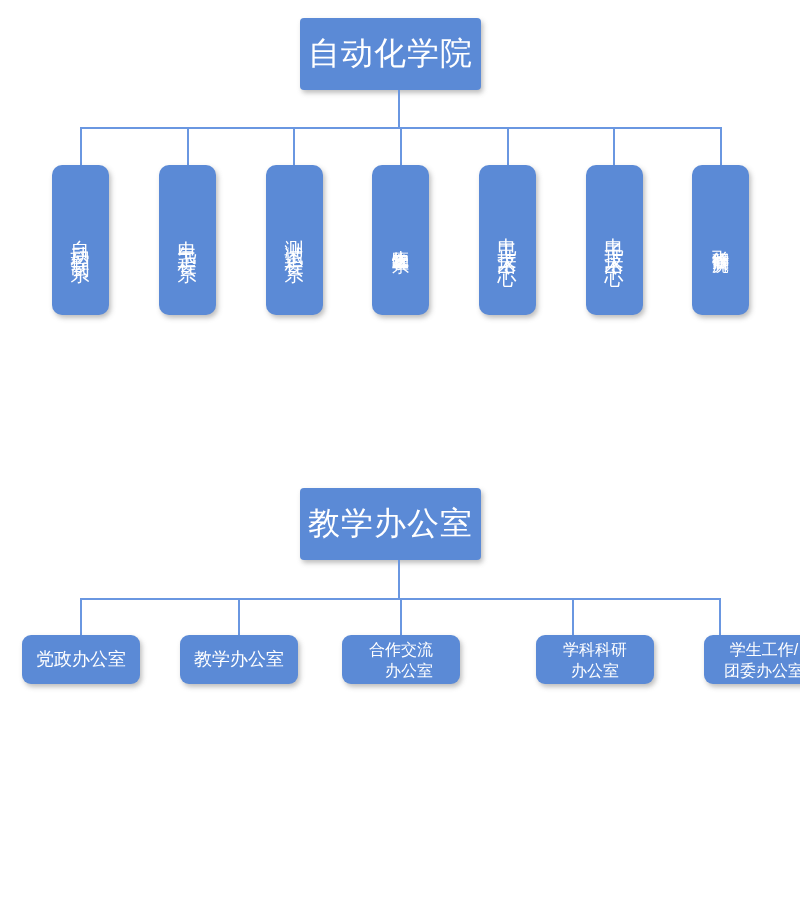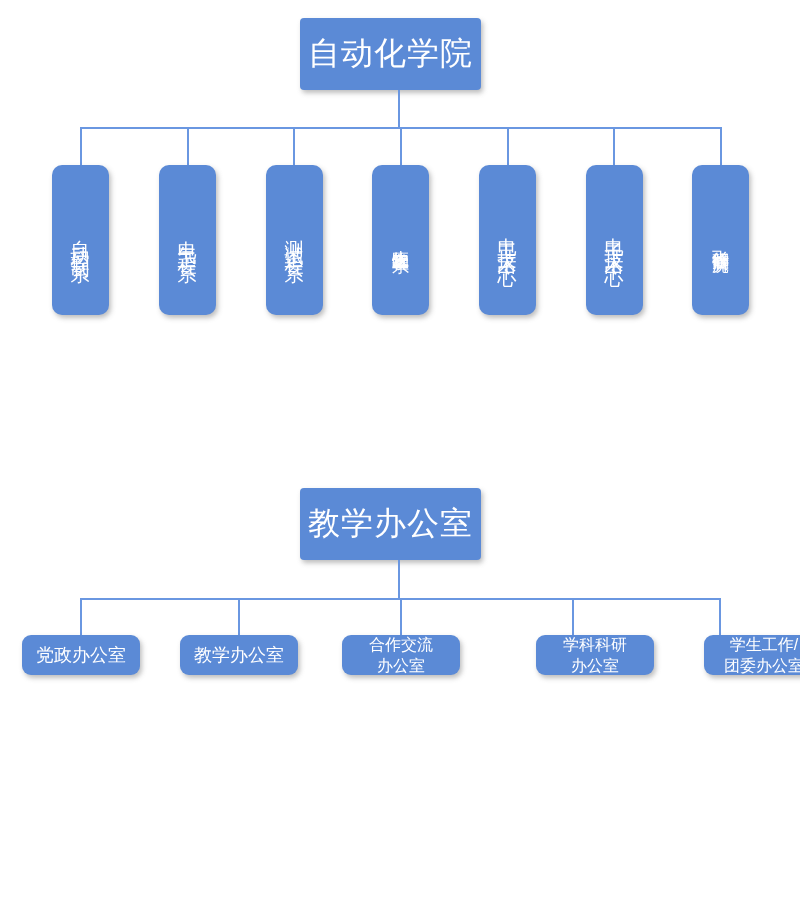--- a/index.html
+++ b/index.html
@@ -43,21 +43,21 @@
     text-orientation: upright;
     font-size: 19px;
     letter-spacing: 6px;
     line-height: 1;
   }
   .vnode.dense .vtext {
     font-size: 17px;
     letter-spacing: 1px;
   }
   .hnode {
-    height: 40px;
+    height: 49px;
     border-radius: 9px;
     font-size: 18px;
   }
   .hnode .htext {
     white-space: pre-line;
     line-height: 21px;
   }
   .hnode.twoline {
     font-size: 16px;
   }
@@ -123,21 +123,21 @@
     <div class="line" style="left:400px; top:598px; width:2px;   height:37px;"></div>
     <div class="line" style="left:572px; top:598px; width:2px;   height:37px;"></div>
     <div class="line" style="left:719px; top:598px; width:2px;   height:37px;"></div>
 
     <div class="node hnode" style="left:22px;  top:635px; width:118px;">
       <span class="htext">党政办公室</span>
     </div>
     <div class="node hnode" style="left:180px; top:635px; width:118px;border-radius:9px;">
       <span class="htext">教学办公室</span>
     </div>
-    <div class="node hnode twoline" style="left:342px; top:635px; width:118px;">
+    <div class="node hnode twoline" style="left:342px; top:635px; width:118px;text-align:right;">
       <span class="htext">合作交流
 办公室</span>
     </div>
     <div class="node hnode twoline" style="left:536px; top:635px; width:118px;">
       <span class="htext">学科科研
 办公室</span>
     </div>
     <div class="node hnode twoline" style="left:660px; top:635px; width:120px;margin-left:44px;">
       <span class="htext">学生工作/
 团委办公室</span>

